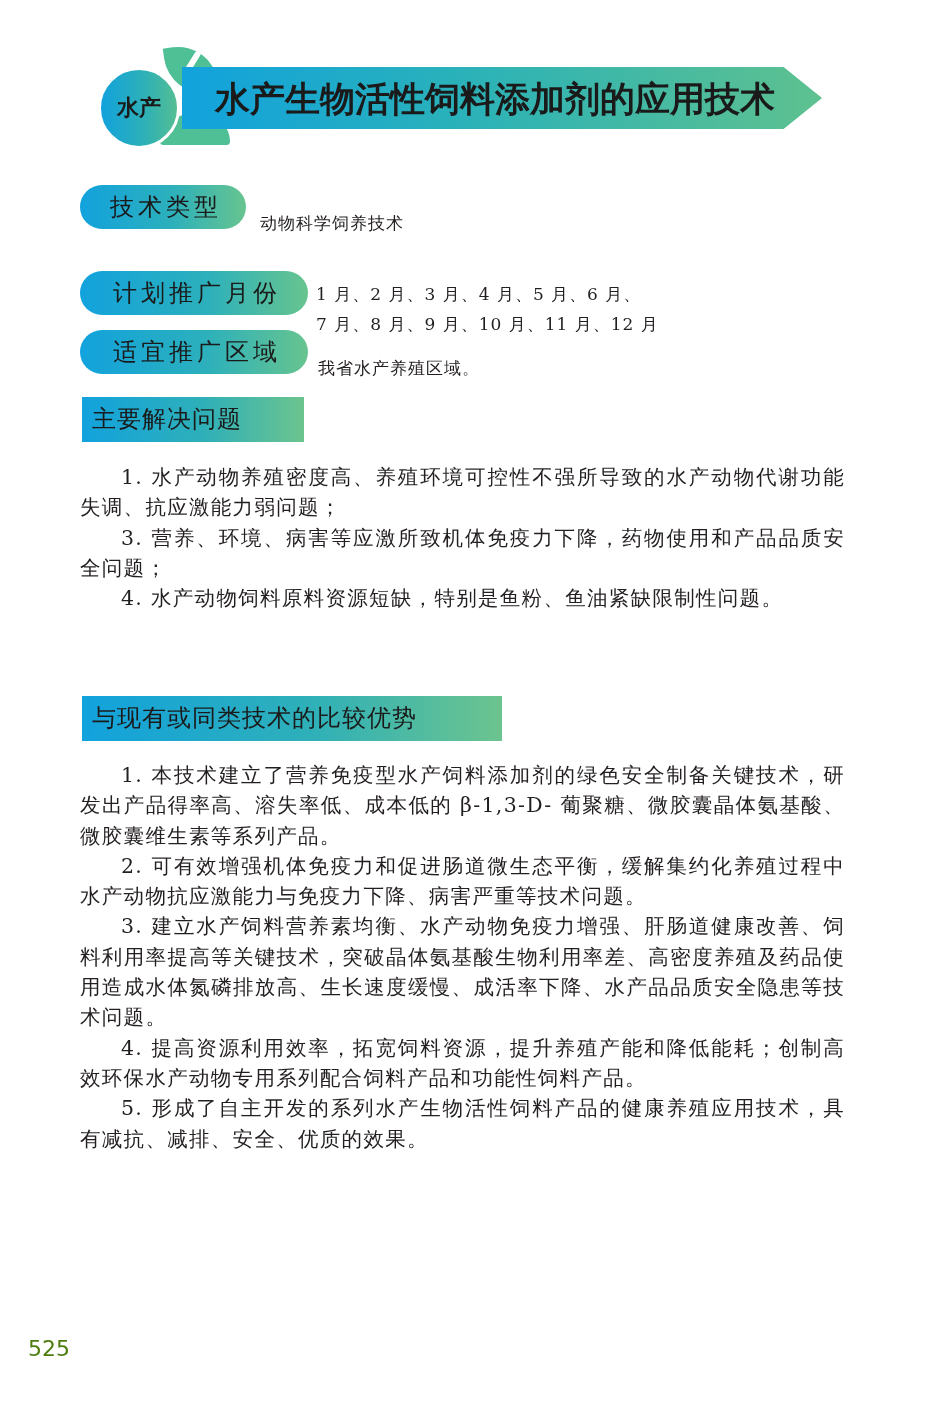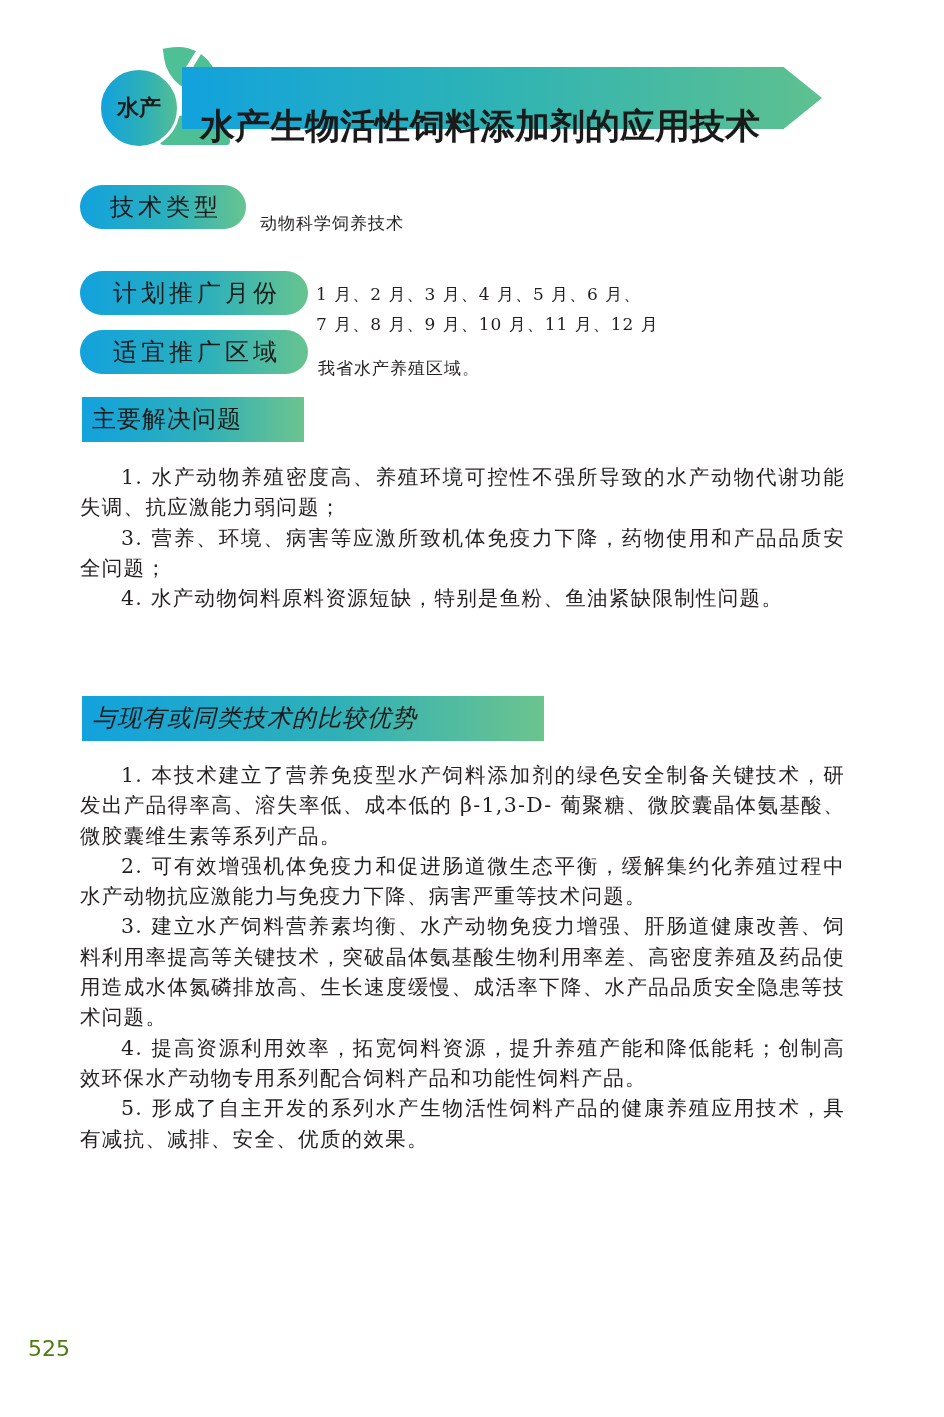--- a/index.html
+++ b/index.html
@@ -7,23 +7,23 @@
       width: 944px; height: 1417px; background: #ffffff; position: relative; overflow: hidden;
       font-family: "DejaVu Serif", "Liberation Serif", serif; color: #231f20;
     }
     .banner { position: absolute; left: 98px; top: 45px; width: 745px; height: 102px; }
     .banner-bar {
       position: absolute; left: 84px; top: 22px; width: 640px; height: 62px;
       background: linear-gradient(90deg, #12a2dd 0%, #2bb2b8 45%, #5ec18f 100%);
       clip-path: polygon(0 0, 94% 0, 100% 50%, 94% 100%, 0 100%);
     }
     .banner-title {
-      position: absolute; left: 102px; top: 26px; height: 56px; line-height: 56px;
+      position: absolute; left: 117px; top: 26px; height: 56px; line-height: 56px;
       font-family: "DejaVu Sans", "Liberation Sans", sans-serif; font-weight: bold;
-      font-size: 35px; color: #1a1a1a; letter-spacing: 0px; white-space: nowrap; margin-top: 27px;
+      font-size: 35px; color: #1a1a1a; letter-spacing: 0px; white-space: nowrap;
     }
     .leaf-top {
       position: absolute; left: 68px; top: 0px; width: 50px; height: 50px;
       background: #4fbf95; border-radius: 0 80% 0 80%; transform: rotate(-8deg);
     }
     .leaf-top::after {
       content: ""; position: absolute; left: 16px; top: 14px; width: 24px; height: 6px;
       background: #fff; border-radius: 3px; transform: rotate(-50deg);
     }
     .cloud {
@@ -96,21 +96,21 @@
   </div>
 </div>
 
 <div class="section-head" style="top:397px; width:222px;">主要解决问题</div>
 <div class="para-block" style="top:462px;">
   <p>1. 水产动物养殖密度高、养殖环境可控性不强所导致的水产动物代谢功能失调、抗应激能力弱问题；</p>
   <p>3. 营养、环境、病害等应激所致机体免疫力下降，药物使用和产品品质安全问题；</p>
   <p>4. 水产动物饲料原料资源短缺，特别是鱼粉、鱼油紧缺限制性问题。</p>
 </div>
 
-<div class="section-head" style="top:696px; width:462px;font-style:italic;">与现有或同类技术的比较优势</div>
+<div class="section-head" style="top:696px; width:420px;">与现有或同类技术的比较优势</div>
 <div class="para-block" style="top:760px;">
   <p>1. 本技术建立了营养免疫型水产饲料添加剂的绿色安全制备关键技术，研发出产品得率高、溶失率低、成本低的 β-1,3-D- 葡聚糖、微胶囊晶体氨基酸、微胶囊维生素等系列产品。</p>
   <p>2. 可有效增强机体免疫力和促进肠道微生态平衡，缓解集约化养殖过程中水产动物抗应激能力与免疫力下降、病害严重等技术问题。</p>
   <p>3. 建立水产饲料营养素均衡、水产动物免疫力增强、肝肠道健康改善、饲料利用率提高等关键技术，突破晶体氨基酸生物利用率差、高密度养殖及药品使用造成水体氮磷排放高、生长速度缓慢、成活率下降、水产品品质安全隐患等技术问题。</p>
   <p>4. 提高资源利用效率，拓宽饲料资源，提升养殖产能和降低能耗；创制高效环保水产动物专用系列配合饲料产品和功能性饲料产品。</p>
   <p>5. 形成了自主开发的系列水产生物活性饲料产品的健康养殖应用技术，具有减抗、减排、安全、优质的效果。</p>
 </div>
 
 <div class="page-num">525</div>
 

